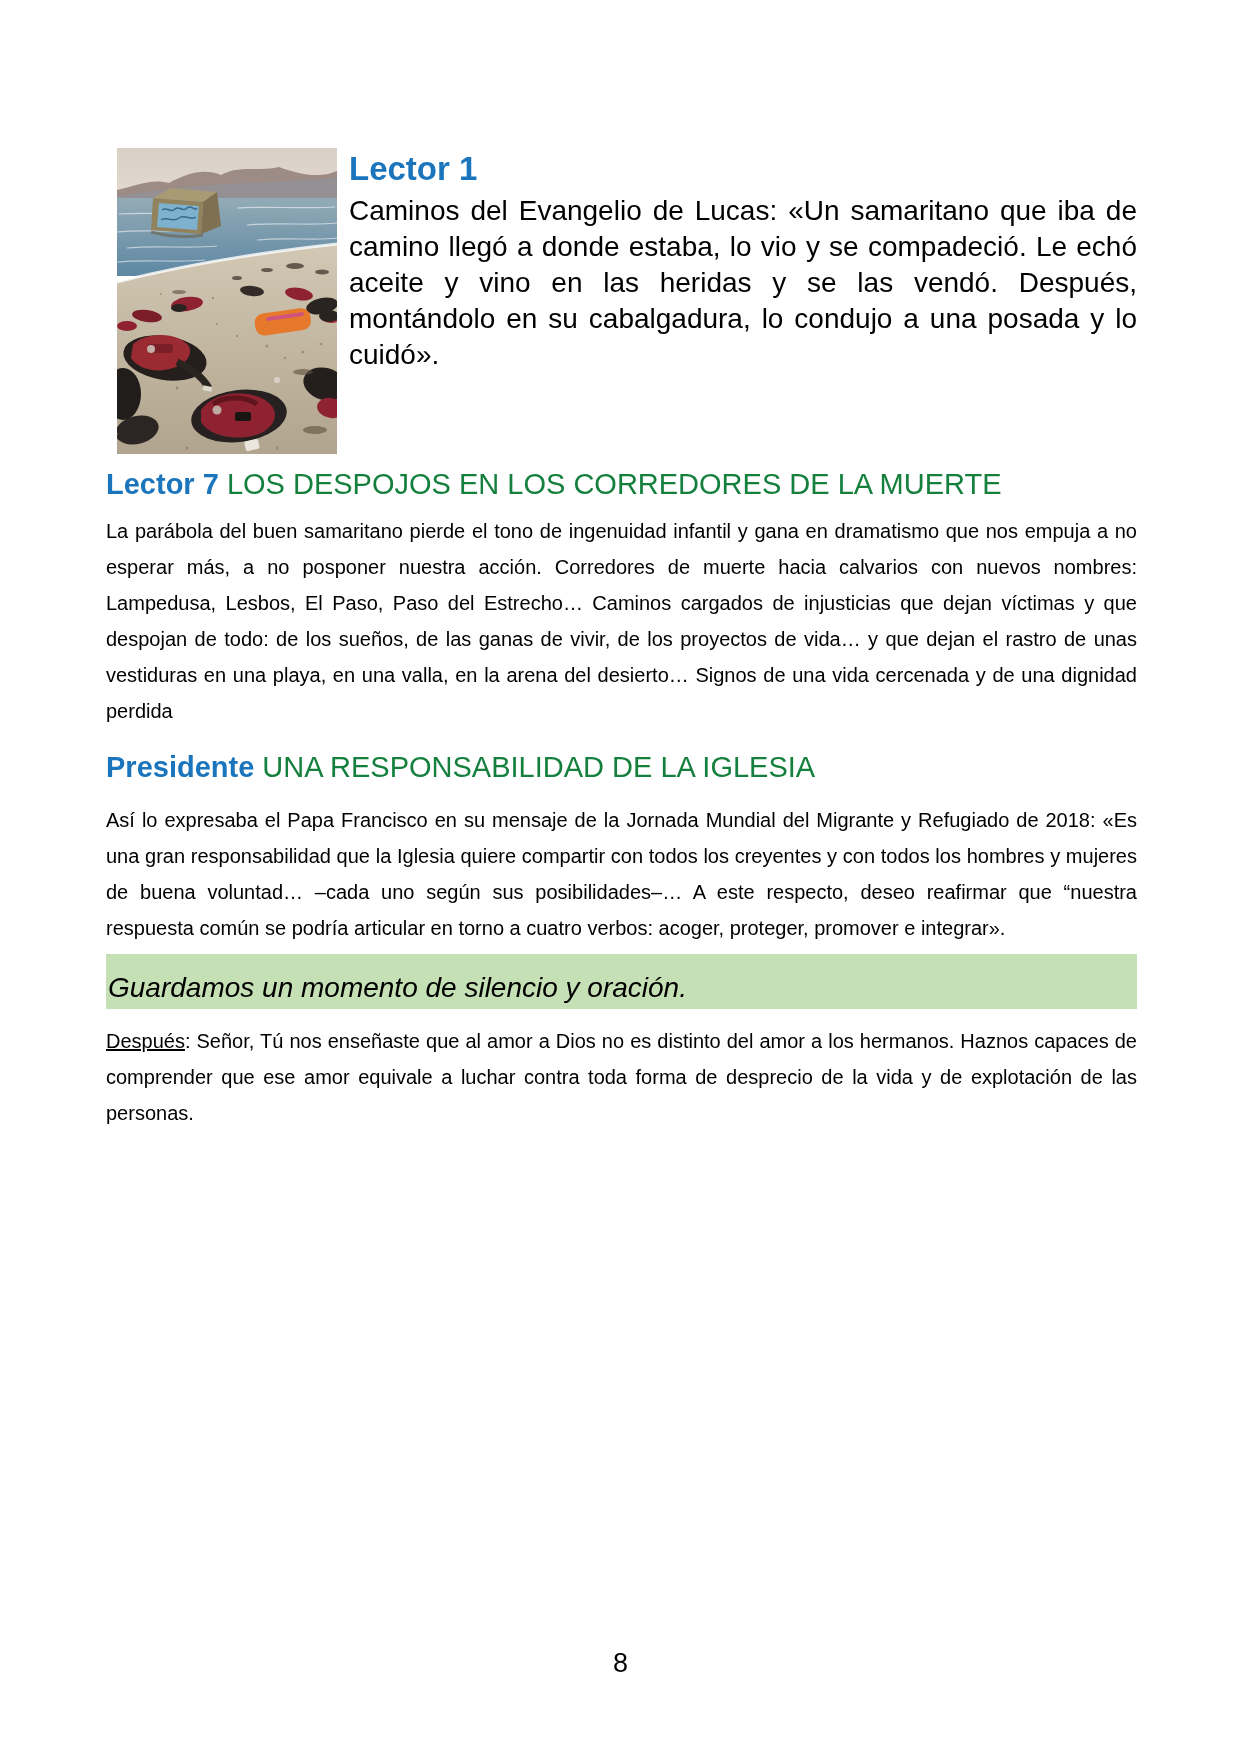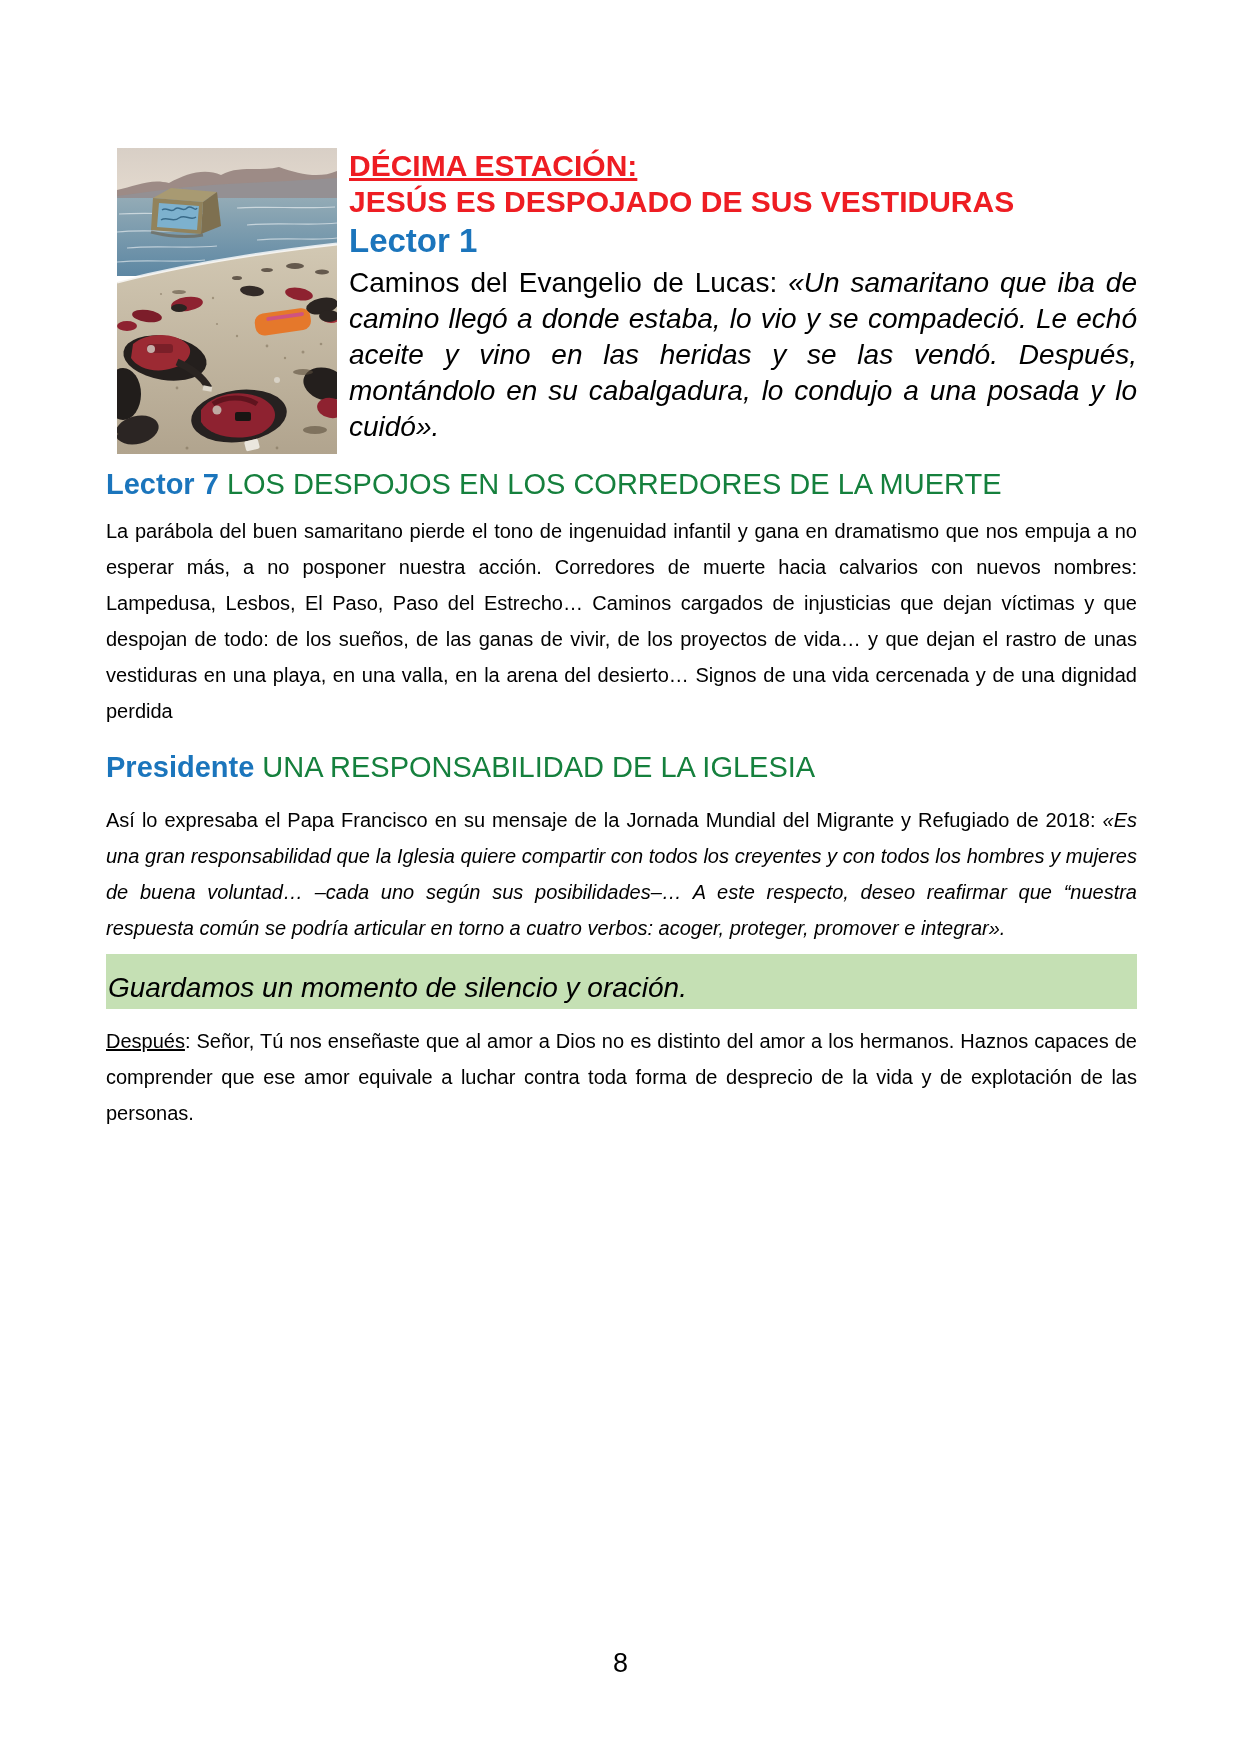--- a/index.html
+++ b/index.html
@@ -33,21 +33,21 @@
   .red-heading{color:#15803d;font-weight:400;}
   .lector1-heading{
     margin:2px 0 0 0;
     font-size:33px;line-height:37px;
   }
   .gospel{
     margin:6px 0 0 0;
     font-size:28px;line-height:36px;
     text-align:justify;
   }
-  .quote-italic{font-style:italic;}
+  .quote-italic{}
   .section-heading{
     clear:both;
     margin:12px 0 0 0;
     font-size:29px;line-height:37px;
     font-weight:400;
   }
   .body-para{
     margin:10px 0 0 0;
     font-size:20px;line-height:36px;
     text-align:justify;
@@ -190,24 +190,20 @@
           </g>
           <g fill="#5c4f3d" opacity="0.6">
             <ellipse cx="186" cy="224" rx="10" ry="3"></ellipse>
             <ellipse cx="198" cy="282" rx="12" ry="4"></ellipse>
             <ellipse cx="62" cy="144" rx="7" ry="2"></ellipse>
           </g>
         </svg>
       </div>
 
       <div class="top-col">
-        <h1 class="station-title">
-          <span class="line underlined">DÉCIMA ESTACIÓN:</span>
-          <span class="line">JESÚS ES DESPOJADO DE SUS VESTIDURAS</span>
-        </h1>
         <h2 class="lector1-heading role-label">Lector 1</h2>
         <p class="gospel">
           <span>Caminos del Evangelio de Lucas: </span><span class="quote-italic">«Un samaritano que iba de camino llegó a donde estaba, lo vio y se compadeció. Le echó aceite y vino en las heridas y se las vendó. Después, montándolo en su cabalgadura, lo condujo a una posada y lo cuidó».</span>
         </p>
       </div>
     </div>
 
     <h2 class="section-heading">
       <span class="role-label">Lector 7</span>
       <span class="red-heading">LOS DESPOJOS EN LOS CORREDORES DE LA MUERTE</span>

